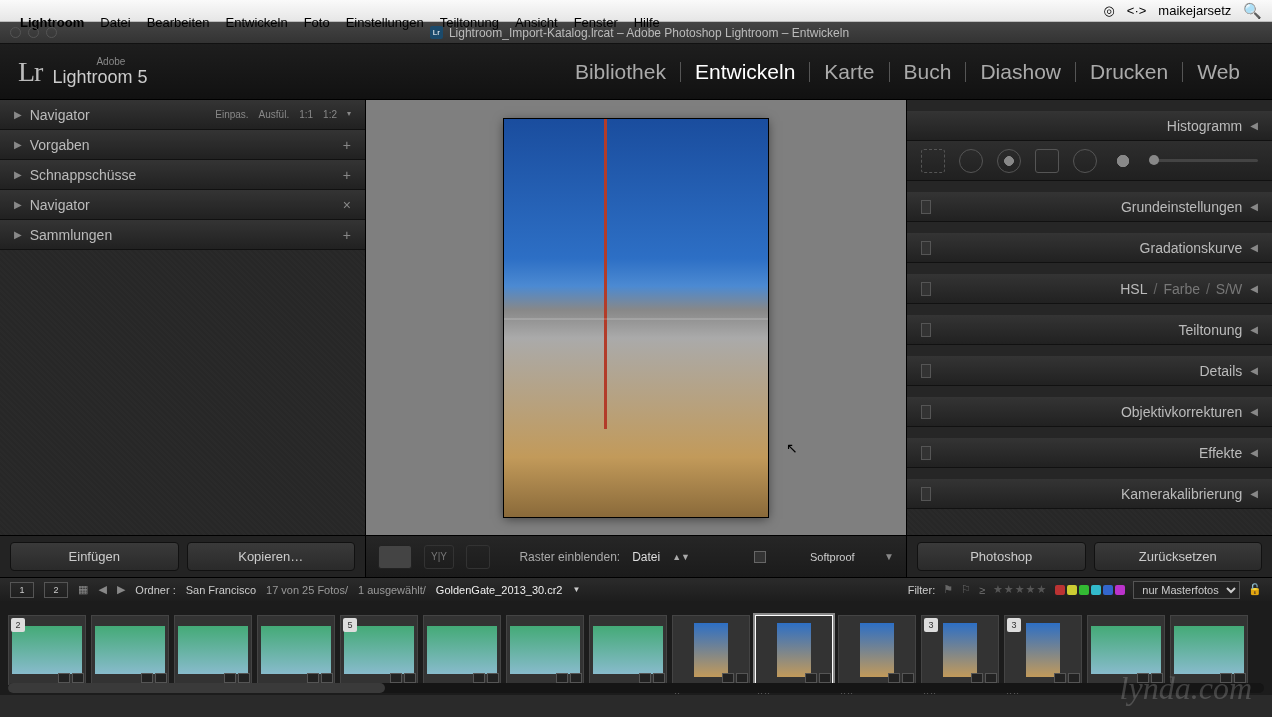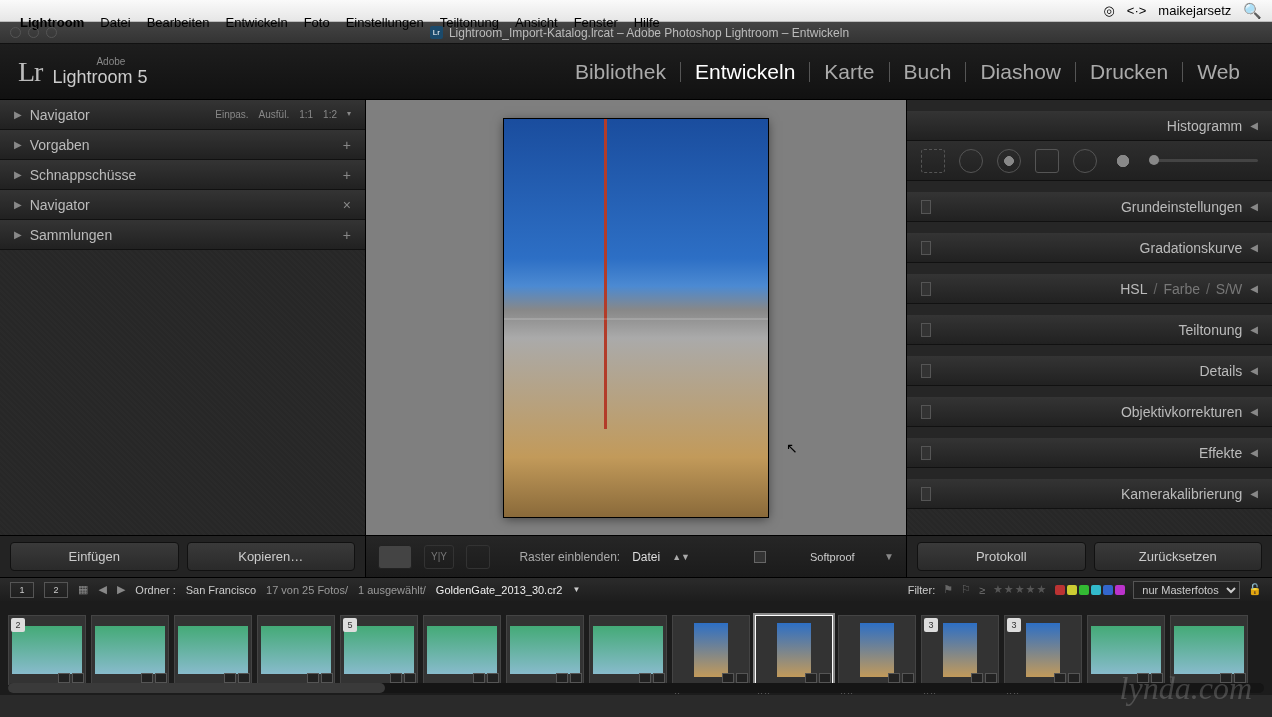--- a/index.html
+++ b/index.html
@@ -275,21 +275,21 @@
         <span class="tri r">◀</span>
       </div>
     <div class="panel-row right">
         <span class="switch"></span>
         <span style="flex:1"></span>
         <span>Kamerakalibrierung</span>
         <span class="tri r">◀</span>
       </div>
     <div class="rightfill"></div>
     <div class="btnrow">
-      <div class="btn">Protokoll</div>
+      <div class="btn">Photoshop</div>
       <div class="btn">Zurücksetzen</div>
     </div>
   </div>
 </div>
 
 <div class="secondary">
   <div class="monbtn">1</div>
   <div class="monbtn">2</div>
   <span style="color:#888">▦</span>
   <span style="color:#888">◀</span>

